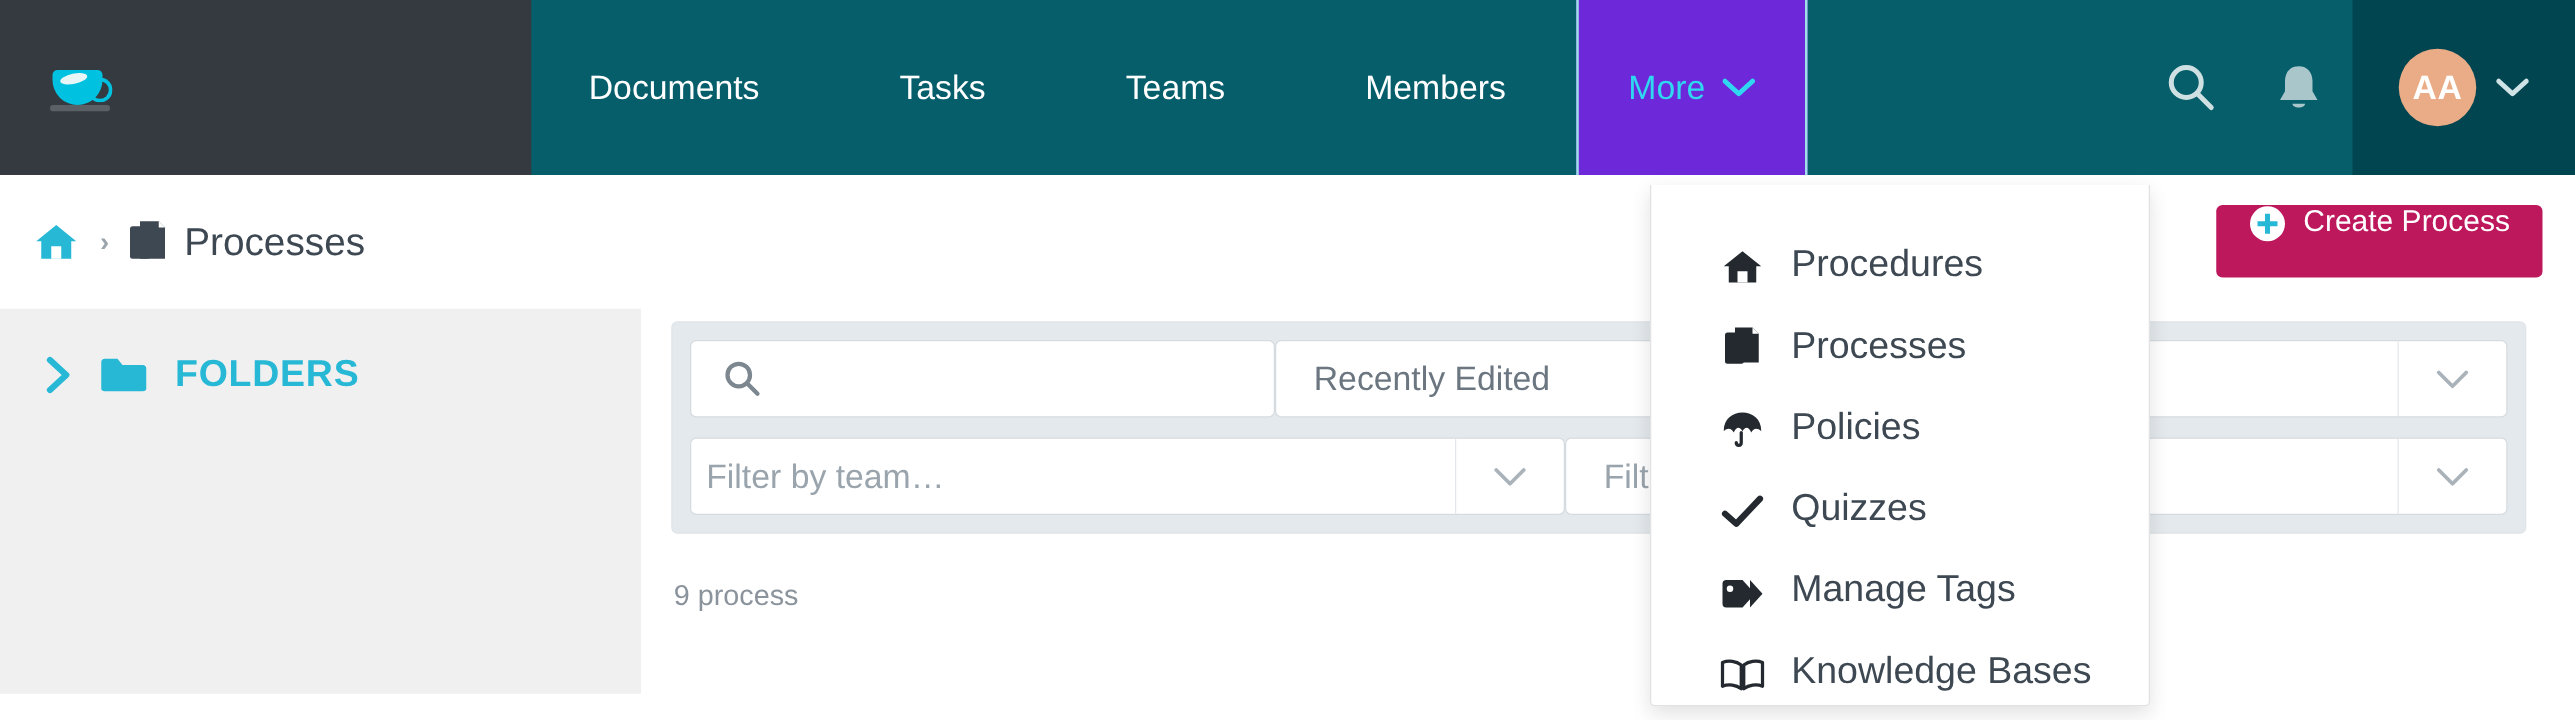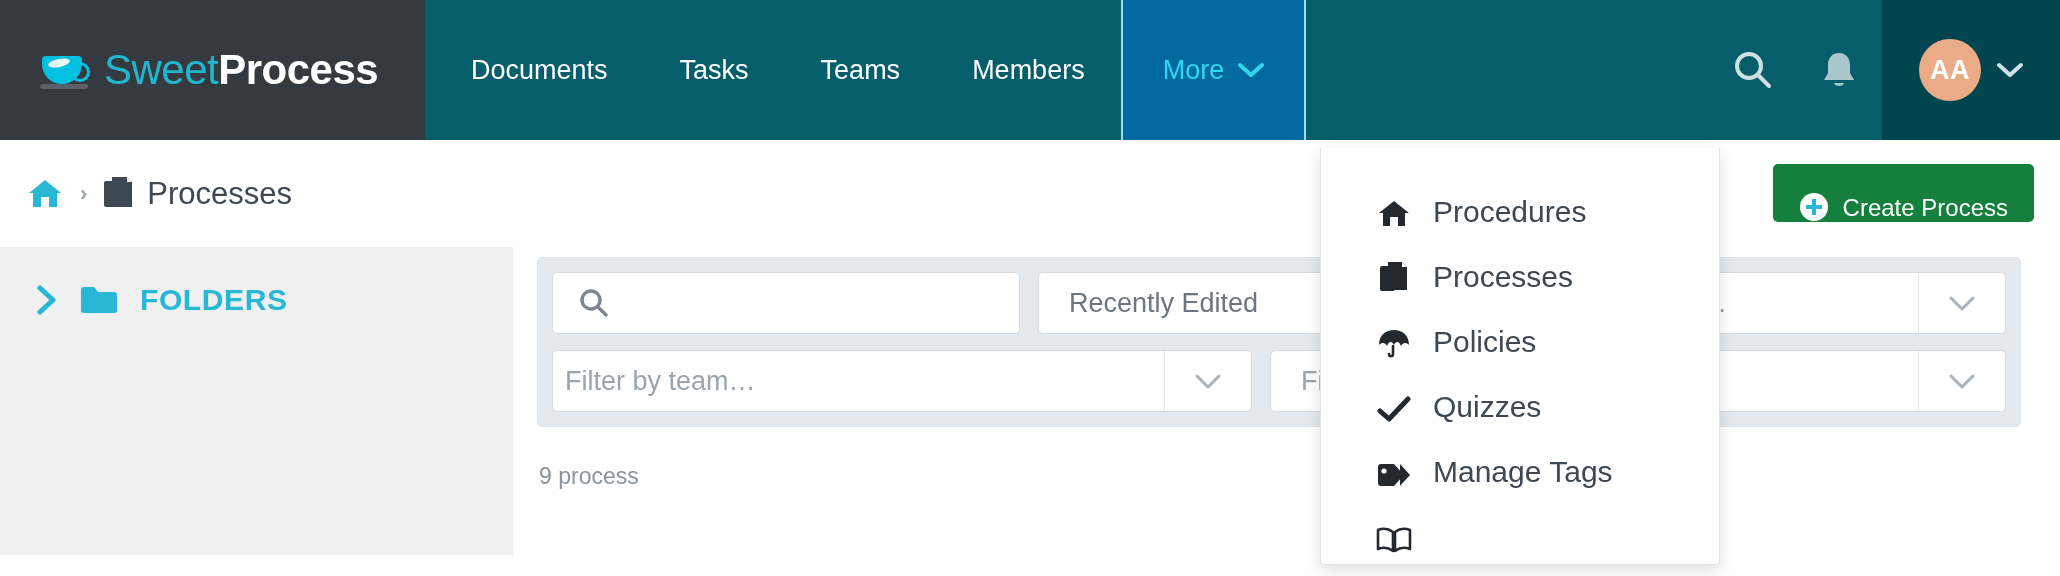--- a/index.html
+++ b/index.html
@@ -84,35 +84,35 @@
   .logo-text .pr { color: #ffffff; font-weight: 700; }
 
   .nav-items {
     display: flex;
     align-items: stretch;
     height: 140px;
   }
   .nav-item {
     display: flex;
     align-items: center;
-    padding: 0 36px;
+    padding: 0 56px;
     color: #ffffff;
     font-size: 27px;
     font-weight: 400;
     white-space: nowrap;
     box-sizing: border-box;
     cursor: pointer;
   }
   .nav-item.first { padding-left: 46px; }
   .nav-item.more {
     color: #2fd8f0;
     border: 2px solid #9fdfe8;
     border-bottom: none;
     border-top: none;
-    background: #0369a1;
+    background: #6d28d9;
     padding: 0 40px;
     position: relative;
     z-index: 30;
   }
   .nav-item.more .caret {
     margin-left: 14px;
     font-size: 22px;
     line-height: 1;
   }
 
@@ -188,26 +188,26 @@
     gap: 14px;
   }
   .crumb-label {
     font-size: 31px;
     color: #3d4852;
   }
   .create-btn {
     position: absolute;
     right: 26px; top: 24px;
     height: 58px;
-    background: #15803d;
+    background: #be185d;
     border-radius: 5px;
     color: #ffffff;
     font-size: 24px;
     display: flex;
-    align-items: flex-end;
+    align-items: flex-start;
     gap: 14px;
     padding: 0 26px;
     cursor: pointer;
     box-sizing: border-box;
   }
 
   
   .sidebar {
     position: absolute;
     left: 0; top: 247px;
@@ -244,21 +244,20 @@
     left: 24px; top: 10px;
     width: 1484px;
     background: #e4e9ed;
     border: 1px solid #dfe4e8;
     border-radius: 5px;
     padding: 14px;
     box-sizing: border-box;
   }
   .filter-row {
     display: flex;
-    gap: 18px;
     align-items: center;
   }
   .filter-row + .filter-row { margin-top: 16px; }
 
   .field {
     height: 62px;
     background: #ffffff;
     border: 1px solid #d6dbe0;
     border-radius: 5px;
     box-sizing: border-box;
@@ -343,23 +342,20 @@
 <div id="app">
 
   <div class="navbar">
 
     <div class="logo-block">
       <div class="logo-cup">
         <div class="saucer"></div>
         <div class="handle"></div>
         <div class="body"></div>
         <div class="foam"></div>
-      </div>
-      <div class="logo-text">
-        <span class="sw">Sweet</span><span class="pr">Process</span>
       </div>
     </div>
 
     <div class="nav-items">
       <div class="nav-item first">
         <span>Documents</span>
       </div>
       <div class="nav-item">
         <span>Tasks</span>
       </div>
@@ -570,16 +566,17 @@
       <span class="mi-label">Manage Tags</span>
     </div>
 
     <div class="menu-item">
       <span class="mi-icon">
         <svg width="36" height="28" viewBox="0 0 36 28">
           <path d="M2 4 C7 2 13 3 17 6 L17 25 C13 22 7 21 2 23 Z" stroke="#23292f" stroke-width="2.6" fill="none" stroke-linejoin="round"></path>
           <path d="M34 4 C29 2 23 3 19 6 L19 25 C23 22 29 21 34 23 Z" stroke="#23292f" stroke-width="2.6" fill="none" stroke-linejoin="round"></path>
         </svg>
       </span>
+      <span class="mi-label">Knowledge Bases</span>
     </div>
   </div>
 
 </div>
 
 </body></html>

